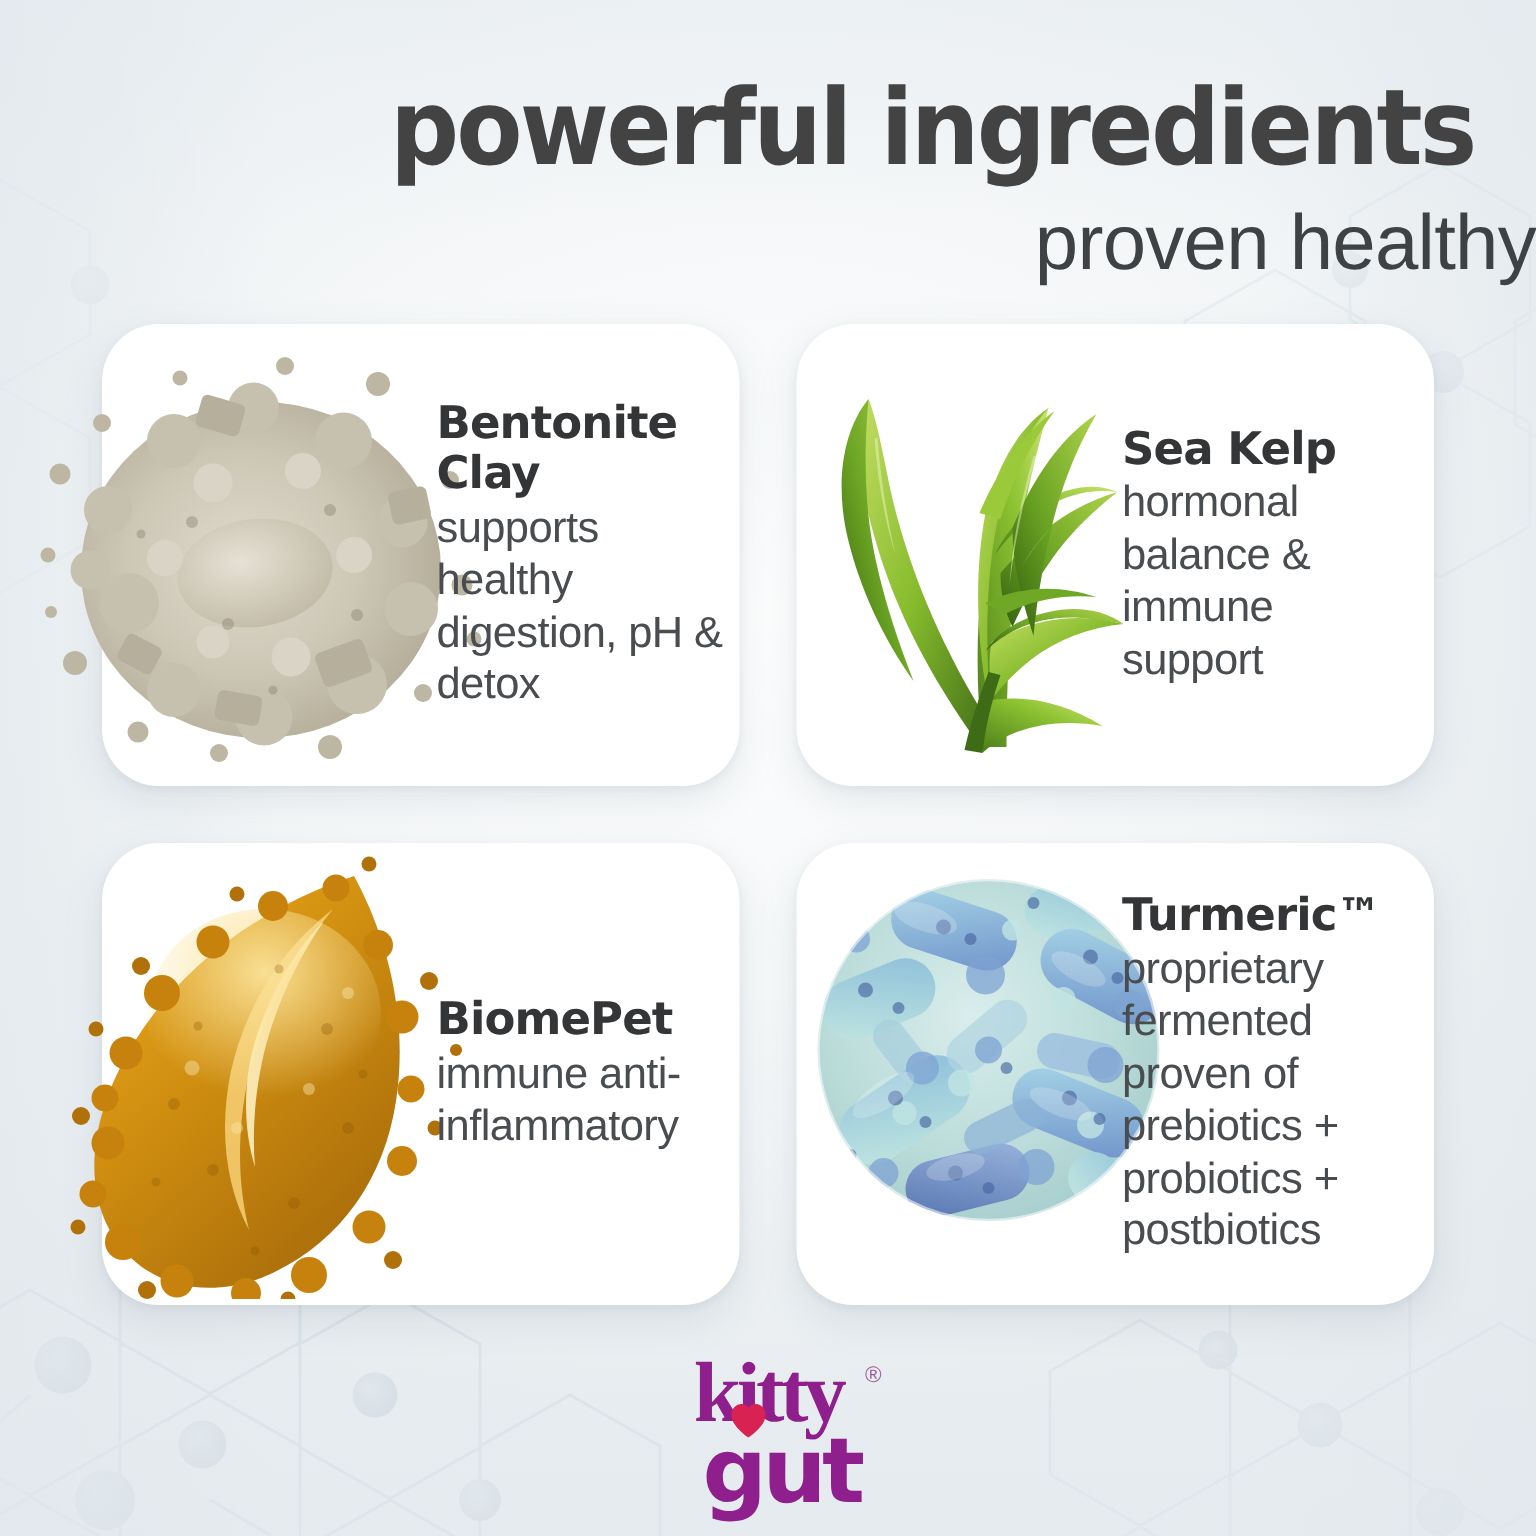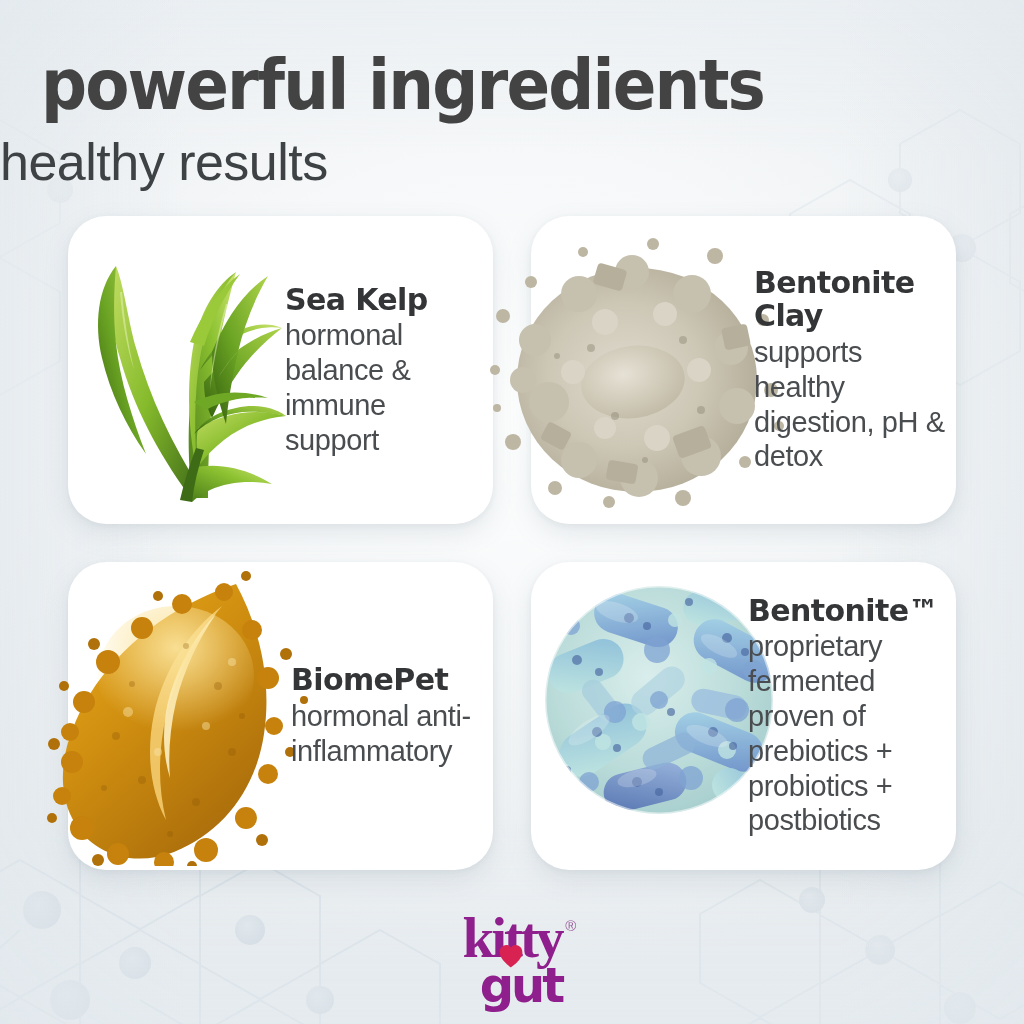--- a/index.html
+++ b/index.html
@@ -23,21 +23,21 @@
   .vignette {
     position:absolute; inset:0; pointer-events:none;
     background:
       linear-gradient(to right, rgba(224,231,236,.55) 0%, rgba(255,255,255,0) 18%,
                       rgba(255,255,255,0) 82%, rgba(224,231,236,.5) 100%),
       linear-gradient(to bottom, rgba(232,238,242,.5) 0%, rgba(255,255,255,0) 15%,
                       rgba(255,255,255,0) 80%, rgba(226,233,238,.6) 100%);
   }
 
   
-  .header { position:absolute; top:50px; left:0; width:100%; text-align:left; z-index:6; }
+  .header { position:absolute; top:50px; left:0; width:100%; text-align:right; z-index:6; }
   .headline {
     font-family:"DejaVu Sans", sans-serif;
     font-weight:700;
     font-size:70px;
     letter-spacing:-2.0px;
     color:#434343;
     line-height:1.0;
     transform:scaleX(.92);
     transform-origin:center;
     white-space:nowrap;
@@ -126,21 +126,21 @@
   .logo-inner { position:relative; display:inline-block; }
   .logo-word1, .logo-word2 {
     font-family:"DejaVu Sans", sans-serif;
     font-weight:700;
     color:#8e1f8c;
     letter-spacing:-3px;
     line-height:.82;
     display:block;
   }
   .logo-word1 { font-size:57px;font-family:Liberation Serif, serif; }
-  .logo-word2 { font-size:48px; margin-top:4px; margin-left:18px; }
+  .logo-word2 { font-size:60px; margin-top:4px; margin-left:18px; }
   .logo-reg {
     position:absolute;
     right:-14px; top:2px;
     font-family:"Liberation Sans", sans-serif;
     font-size:15px;
     color:#9a5f9a;
   }
   .logo-heart {
     position:absolute;
     left:36px; top:28px;
@@ -248,24 +248,105 @@
           </g>
         <circle cx="60" cy="190" r="13" fill="url(#nodeG)"></circle>
       </g>
     </svg>
   </div>
 
   <div class="vignette"></div>
 
   <div class="header">
     <div class="headline">powerful ingredients</div>
-    <div class="subline">healthy results</div>
+    <div class="subline">proven healthy</div>
   </div>
 
   <div class="grid">
+
+    <div class="card left-text">
+      <div class="card-media clay-wrap">
+        <svg viewBox="0 0 300 290" aria-hidden="true">
+          <defs>
+            <radialGradient id="clayCore" cx="45%" cy="48%" r="58%">
+              <stop offset="0%" stop-color="#e0dace"></stop>
+              <stop offset="55%" stop-color="#cdc7b6"></stop>
+              <stop offset="100%" stop-color="#b3ac98"></stop>
+            </radialGradient>
+            <radialGradient id="claySmooth" cx="42%" cy="38%" r="65%">
+              <stop offset="0%" stop-color="#e6e1d5"></stop>
+              <stop offset="100%" stop-color="#c2bba7"></stop>
+            </radialGradient>
+          </defs>
+
+          <ellipse cx="150" cy="150" rx="120" ry="112" fill="url(#clayCore)"></ellipse>
+
+          <ellipse cx="146" cy="152" rx="52" ry="36" fill="url(#claySmooth)" transform="rotate(-8 146 152)"></ellipse>
+
+          <g fill="#c6c0ae">
+            <circle cx="48" cy="110" r="16"></circle>
+              <circle cx="62" cy="172" r="20"></circle>
+            <circle cx="92" cy="64" r="18"></circle>
+              <circle cx="145" cy="42" r="17"></circle>
+            <circle cx="205" cy="64" r="19"></circle>
+              <circle cx="244" cy="118" r="17"></circle>
+            <circle cx="250" cy="176" r="18"></circle>
+              <circle cx="214" cy="226" r="20"></circle>
+            <circle cx="152" cy="248" r="19"></circle>
+              <circle cx="92" cy="230" r="18"></circle>
+            <circle cx="36" cy="150" r="13"></circle>
+          </g>
+          <g fill="#b6af9b">
+            <rect x="108" y="36" width="30" height="22" rx="4" transform="rotate(16 123 47)"></rect>
+            <rect x="188" y="200" width="34" height="24" rx="4" transform="rotate(-20 205 212)"></rect>
+            <rect x="56" y="196" width="26" height="20" rx="4" transform="rotate(28 69 206)"></rect>
+            <rect x="236" y="96" width="26" height="22" rx="4" transform="rotate(-12 249 107)"></rect>
+            <rect x="120" y="232" width="30" height="20" rx="4" transform="rotate(10 135 242)"></rect>
+          </g>
+          <g fill="#dad4c6">
+            <circle cx="118" cy="92" r="13"></circle>
+              <circle cx="178" cy="84" r="12"></circle>
+            <circle cx="212" cy="140" r="12"></circle>
+              <circle cx="86" cy="142" r="12"></circle>
+            <circle cx="170" cy="208" r="13"></circle>
+              <circle cx="118" cy="198" r="11"></circle>
+          </g>
+
+          <g fill="#bdb6a3">
+            <circle cx="16" cy="86" r="7"></circle>
+              <circle cx="8" cy="140" r="5"></circle>
+            <circle cx="26" cy="212" r="8"></circle>
+              <circle cx="68" cy="258" r="7"></circle>
+            <circle cx="122" cy="272" r="6"></circle>
+              <circle cx="196" cy="268" r="8"></circle>
+            <circle cx="258" cy="232" r="6"></circle>
+              <circle cx="284" cy="160" r="7"></circle>
+            <circle cx="276" cy="90" r="6"></circle>
+              <circle cx="228" cy="26" r="8"></circle>
+            <circle cx="166" cy="14" r="6"></circle>
+              <circle cx="96" cy="22" r="5"></circle>
+            <circle cx="44" cy="52" r="6"></circle>
+              <circle cx="292" cy="196" r="5"></circle>
+            <circle cx="10" cy="178" r="4"></circle>
+          </g>
+          <g fill="#8e8876" opacity=".45">
+            <circle cx="104" cy="118" r="4"></circle>
+              <circle cx="196" cy="110" r="4"></circle>
+            <circle cx="128" cy="186" r="4"></circle>
+              <circle cx="214" cy="180" r="4"></circle>
+            <circle cx="70" cy="126" r="3"></circle>
+              <circle cx="158" cy="230" r="3"></circle>
+          </g>
+        </svg>
+      </div>
+      <div class="card-text">
+        <div class="ing-title">Bentonite Clay</div>
+        <div class="ing-desc">supports healthy digestion, pH &amp; detox</div>
+      </div>
+    </div>
 
     <div class="card right-text">
       <div class="card-media kelp-wrap">
         <svg viewBox="0 0 230 275" aria-hidden="true">
           <defs>
             <linearGradient id="kelpA" x1="0" y1="0" x2="1" y2="1">
               <stop offset="0%" stop-color="#c2dd62"></stop>
                 <stop offset="50%" stop-color="#86bb2c"></stop>
               <stop offset="100%" stop-color="#3f6b18"></stop>
             </linearGradient>
@@ -321,101 +402,20 @@
           </g>
         </svg>
       </div>
       <div class="card-text">
         <div class="ing-title">Sea Kelp</div>
         <div class="ing-desc">hormonal balance &amp; immune support</div>
       </div>
     </div>
 
     <div class="card left-text">
-      <div class="card-media clay-wrap">
-        <svg viewBox="0 0 300 290" aria-hidden="true">
-          <defs>
-            <radialGradient id="clayCore" cx="45%" cy="48%" r="58%">
-              <stop offset="0%" stop-color="#e0dace"></stop>
-              <stop offset="55%" stop-color="#cdc7b6"></stop>
-              <stop offset="100%" stop-color="#b3ac98"></stop>
-            </radialGradient>
-            <radialGradient id="claySmooth" cx="42%" cy="38%" r="65%">
-              <stop offset="0%" stop-color="#e6e1d5"></stop>
-              <stop offset="100%" stop-color="#c2bba7"></stop>
-            </radialGradient>
-          </defs>
-
-          <ellipse cx="150" cy="150" rx="120" ry="112" fill="url(#clayCore)"></ellipse>
-
-          <ellipse cx="146" cy="152" rx="52" ry="36" fill="url(#claySmooth)" transform="rotate(-8 146 152)"></ellipse>
-
-          <g fill="#c6c0ae">
-            <circle cx="48" cy="110" r="16"></circle>
-              <circle cx="62" cy="172" r="20"></circle>
-            <circle cx="92" cy="64" r="18"></circle>
-              <circle cx="145" cy="42" r="17"></circle>
-            <circle cx="205" cy="64" r="19"></circle>
-              <circle cx="244" cy="118" r="17"></circle>
-            <circle cx="250" cy="176" r="18"></circle>
-              <circle cx="214" cy="226" r="20"></circle>
-            <circle cx="152" cy="248" r="19"></circle>
-              <circle cx="92" cy="230" r="18"></circle>
-            <circle cx="36" cy="150" r="13"></circle>
-          </g>
-          <g fill="#b6af9b">
-            <rect x="108" y="36" width="30" height="22" rx="4" transform="rotate(16 123 47)"></rect>
-            <rect x="188" y="200" width="34" height="24" rx="4" transform="rotate(-20 205 212)"></rect>
-            <rect x="56" y="196" width="26" height="20" rx="4" transform="rotate(28 69 206)"></rect>
-            <rect x="236" y="96" width="26" height="22" rx="4" transform="rotate(-12 249 107)"></rect>
-            <rect x="120" y="232" width="30" height="20" rx="4" transform="rotate(10 135 242)"></rect>
-          </g>
-          <g fill="#dad4c6">
-            <circle cx="118" cy="92" r="13"></circle>
-              <circle cx="178" cy="84" r="12"></circle>
-            <circle cx="212" cy="140" r="12"></circle>
-              <circle cx="86" cy="142" r="12"></circle>
-            <circle cx="170" cy="208" r="13"></circle>
-              <circle cx="118" cy="198" r="11"></circle>
-          </g>
-
-          <g fill="#bdb6a3">
-            <circle cx="16" cy="86" r="7"></circle>
-              <circle cx="8" cy="140" r="5"></circle>
-            <circle cx="26" cy="212" r="8"></circle>
-              <circle cx="68" cy="258" r="7"></circle>
-            <circle cx="122" cy="272" r="6"></circle>
-              <circle cx="196" cy="268" r="8"></circle>
-            <circle cx="258" cy="232" r="6"></circle>
-              <circle cx="284" cy="160" r="7"></circle>
-            <circle cx="276" cy="90" r="6"></circle>
-              <circle cx="228" cy="26" r="8"></circle>
-            <circle cx="166" cy="14" r="6"></circle>
-              <circle cx="96" cy="22" r="5"></circle>
-            <circle cx="44" cy="52" r="6"></circle>
-              <circle cx="292" cy="196" r="5"></circle>
-            <circle cx="10" cy="178" r="4"></circle>
-          </g>
-          <g fill="#8e8876" opacity=".45">
-            <circle cx="104" cy="118" r="4"></circle>
-              <circle cx="196" cy="110" r="4"></circle>
-            <circle cx="128" cy="186" r="4"></circle>
-              <circle cx="214" cy="180" r="4"></circle>
-            <circle cx="70" cy="126" r="3"></circle>
-              <circle cx="158" cy="230" r="3"></circle>
-          </g>
-        </svg>
-      </div>
-      <div class="card-text">
-        <div class="ing-title">Bentonite Clay</div>
-        <div class="ing-desc">supports healthy digestion, pH &amp; detox</div>
-      </div>
-    </div>
-
-    <div class="card left-text">
       <div class="card-media turmeric-wrap">
         <svg viewBox="0 0 280 300" aria-hidden="true">
           <defs>
             <linearGradient id="turmA" x1="0.15" y1="0" x2="0.85" y2="1">
               <stop offset="0%" stop-color="#e8a81c"></stop>
               <stop offset="40%" stop-color="#d08f10"></stop>
               <stop offset="100%" stop-color="#a4680a"></stop>
             </linearGradient>
             <radialGradient id="turmHi" cx="50%" cy="30%" r="60%">
               <stop offset="0%" stop-color="#fbe39a" stop-opacity=".95"></stop>
@@ -486,21 +486,21 @@
           <g fill="#fae6ab" opacity=".45">
             <circle cx="82" cy="146" r="5"></circle>
               <circle cx="112" cy="186" r="4"></circle>
             <circle cx="160" cy="160" r="4"></circle>
               <circle cx="186" cy="96" r="4"></circle>
           </g>
         </svg>
       </div>
       <div class="card-text">
         <div class="ing-title">BiomePet</div>
-        <div class="ing-desc">hormonal anti-inflammatory</div>
+        <div class="ing-desc">immune anti-inflammatory</div>
       </div>
     </div>
 
     <div class="card right-text">
       <div class="card-media biome-wrap">
         <svg viewBox="0 0 236 236" aria-hidden="true">
           <defs>
             <clipPath id="petriClip">
                 <circle cx="118" cy="118" r="114"></circle>
               </clipPath>
@@ -587,21 +587,21 @@
               <ellipse cx="96" cy="196" rx="20" ry="8" transform="rotate(-14 96 196)"></ellipse>
             </g>
 
             <circle cx="118" cy="118" r="114" fill="#cfe8e6" opacity=".18"></circle>
           </g>
 
           <circle cx="118" cy="118" r="114" fill="none" stroke="#ffffff" stroke-width="3" opacity=".55"></circle>
         </svg>
       </div>
       <div class="card-text">
-        <div class="ing-title">Bentonite™</div>
+        <div class="ing-title">Turmeric™</div>
         <div class="ing-desc">proprietary fermented proven of prebiotics + probiotics + postbiotics</div>
       </div>
     </div>
 
   </div>
 
   <div class="logo">
     <div class="logo-inner">
       <span class="logo-word1">kitty</span>
       <span class="logo-word2">gut</span>

